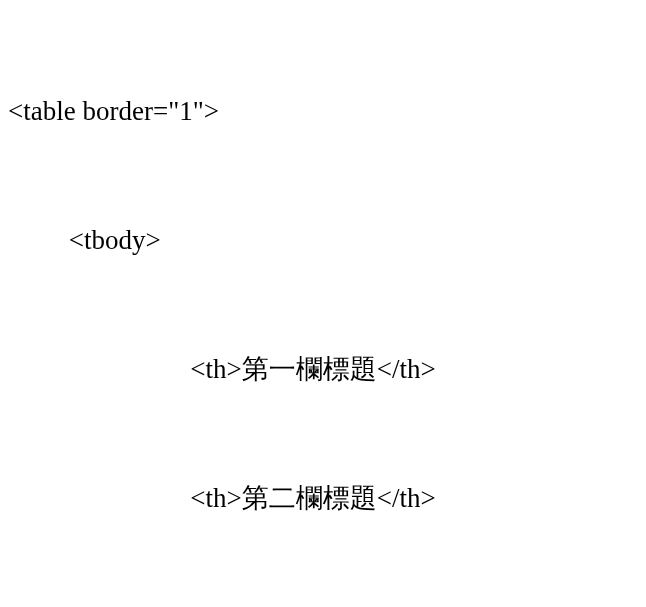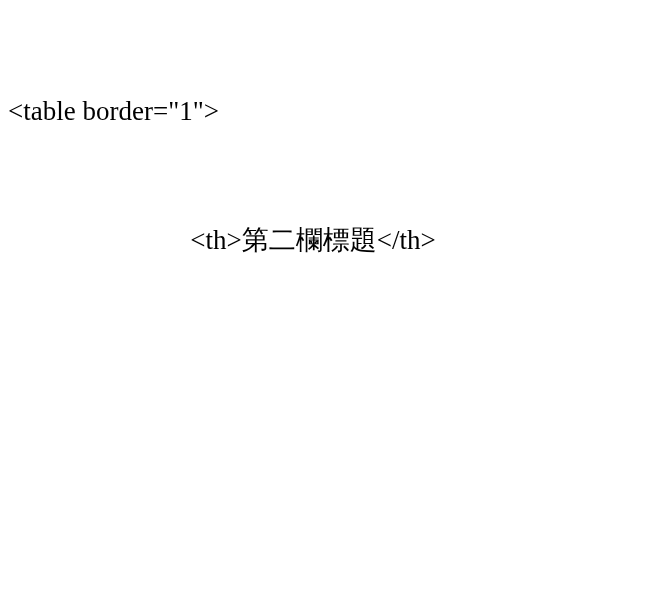--- a/index.html
+++ b/index.html
@@ -29,20 +29,22 @@
       height: 43px;
       white-space: pre;
     }
   </style>
 </head>
 <body>
 
 <div class="page">
   <div class="code-block">
     <div class="code-line">&lt;table border="1"&gt;</div>
+    <div class="code-line">         &lt;tbody&gt;</div>
+    <div class="code-line">                           &lt;th&gt;第一欄標題&lt;/th&gt;</div>
     <div class="code-line">                           &lt;th&gt;第二欄標題&lt;/th&gt;</div>
     
     
     
     
     
     
     
     
     

